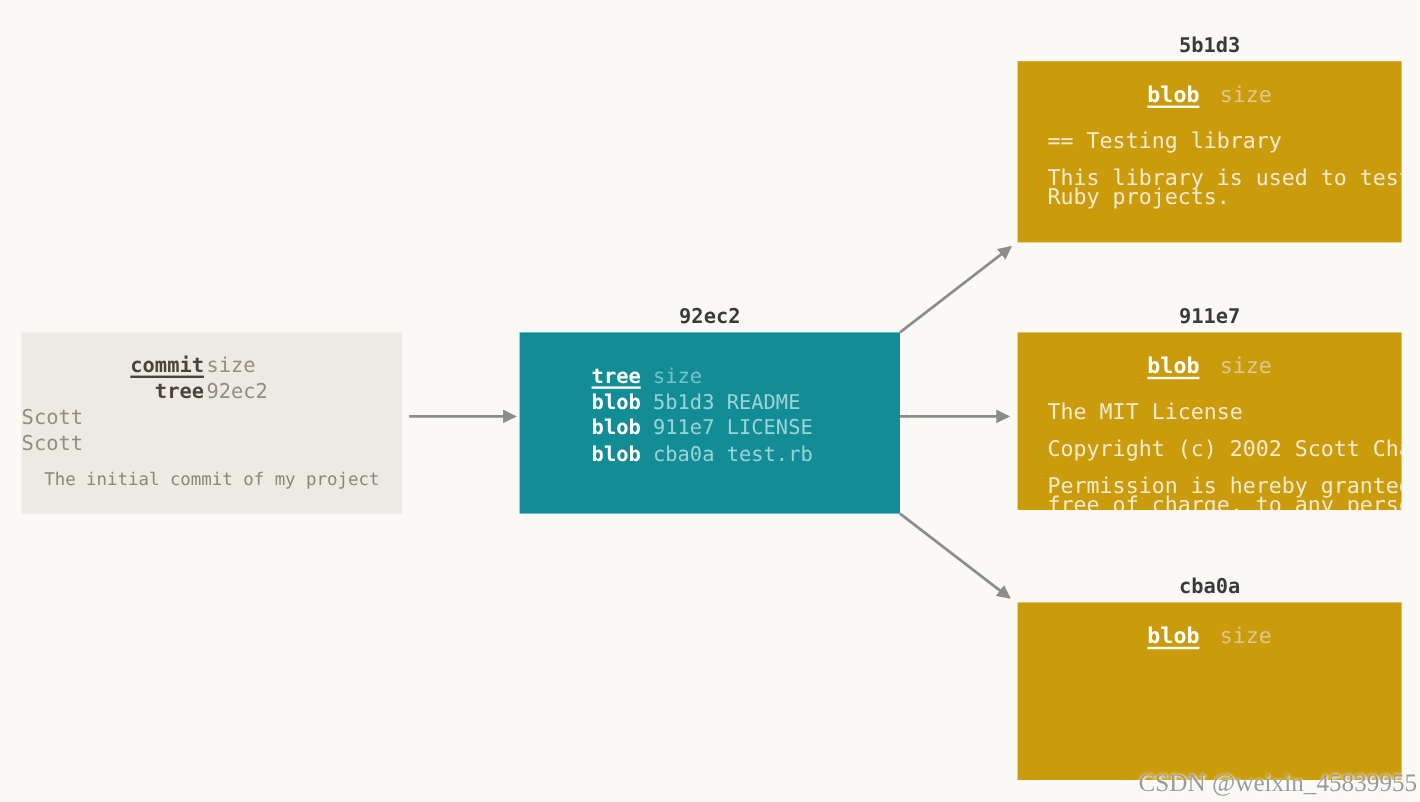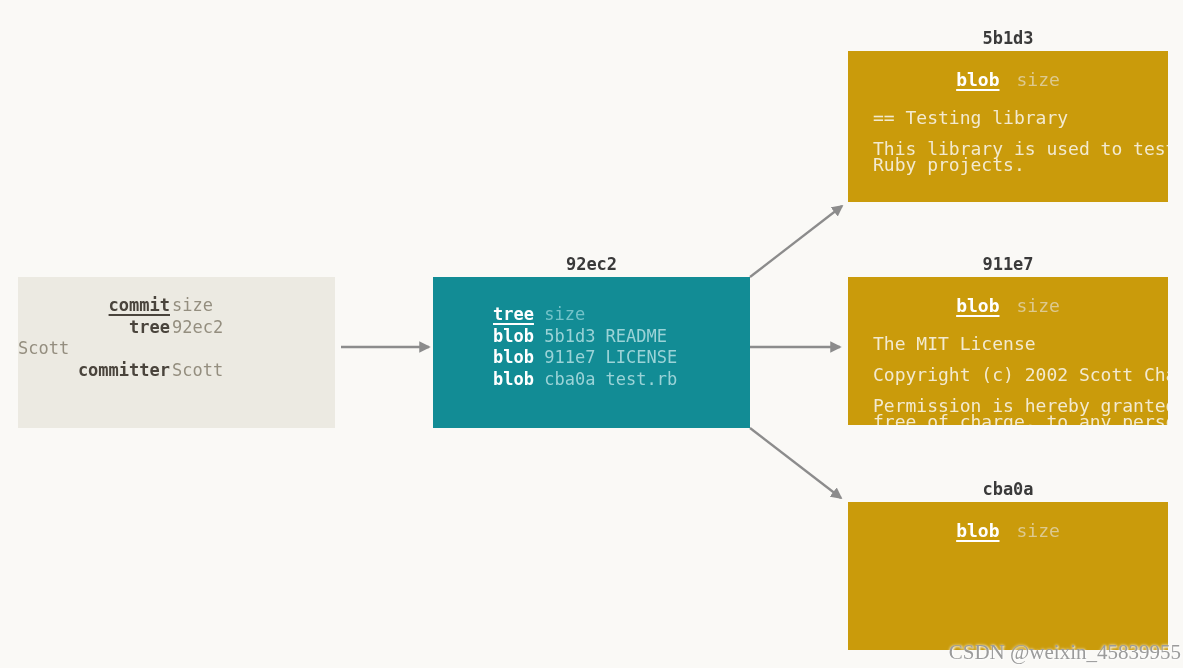--- a/index.html
+++ b/index.html
@@ -73,23 +73,23 @@
       <span class="v">size</span>
     </div>
     <div class="kv">
       <span class="k">tree</span>
       <span class="v">92ec2</span>
     </div>
     <div class="kv">
       <span class="v">Scott</span>
     </div>
     <div class="kv">
-      <span class="k">committer</span>
       <span class="v">Scott</span>
     </div>
+    <div class="commit-msg">The initial commit of my project</div>
   </div>
 
   <div class="node-title" style="left:433px; top:253px; width:317px;">92ec2</div>
   <div class="box tree-box">
     <div class="trow">
       <span class="t ul">tree</span>
       <span class="tv dim">size</span>
     </div>
     <div class="trow">
       <span class="t">blob</span>

